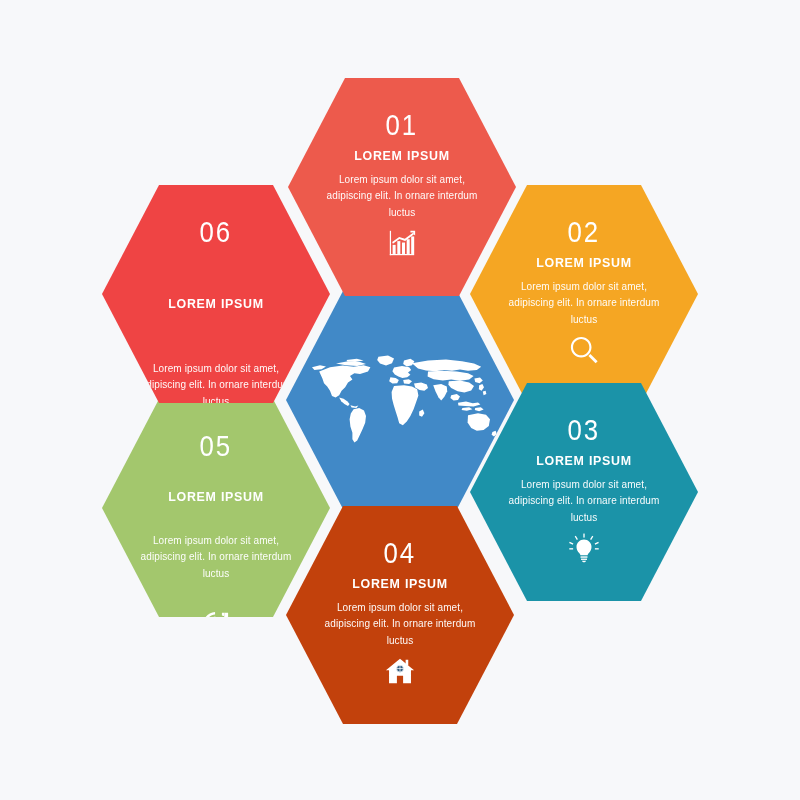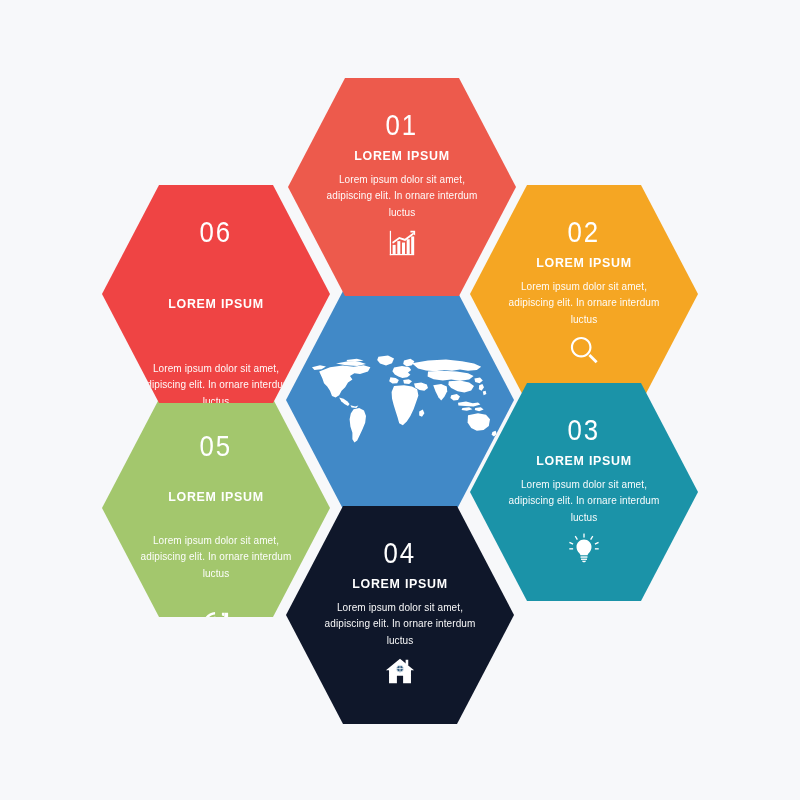--- a/index.html
+++ b/index.html
@@ -188,21 +188,21 @@
         <rect x="14.2" y="6" width="2.8" height="8.6" transform="rotate(-32 15.6 10.3)"></rect>
         <rect x="47" y="6" width="2.8" height="8.6" transform="rotate(32 48.4 10.3)"></rect>
         <rect x="3.4" y="17.4" width="2.8" height="8.6" transform="rotate(-64 4.8 21.7)"></rect>
         <rect x="57.8" y="17.4" width="2.8" height="8.6" transform="rotate(64 59.2 21.7)"></rect>
         <rect x="0.6" y="32.4" width="8.2" height="2.8"></rect>
         <rect x="55.2" y="32.4" width="8.2" height="2.8"></rect>
       </svg>
     </div>
   </div>
 
-  <div class="hex hex-04" style="background: #0f172a;">
+  <div class="hex hex-04" style="background: #c2410c;">
     <div class="num">04</div>
     <div class="title">LOREM IPSUM</div>
     <div class="desc">Lorem ipsum dolor sit amet, adipiscing elit. In ornare interdum luctus</div>
     <div class="icon">
       <svg viewBox="0 0 64 64" xmlns="http://www.w3.org/2000/svg" aria-hidden="true">
         <path d="M32 6 L62 30.4 L55.4 30.4 L55.4 58 L38.6 58 L38.6 42 L25.4 42 L25.4 58 L8.6 58 L8.6 30.4 L2 30.4 Z"></path>
         <rect x="44" y="8" width="5.6" height="12"></rect>
         <circle cx="32" cy="27" r="7.4" fill="#2C587C"></circle>
         <rect x="31.2" y="19.6" width="1.6" height="14.8" fill="#ffffff"></rect>
         <rect x="24.6" y="26.2" width="14.8" height="1.6" fill="#ffffff"></rect>

